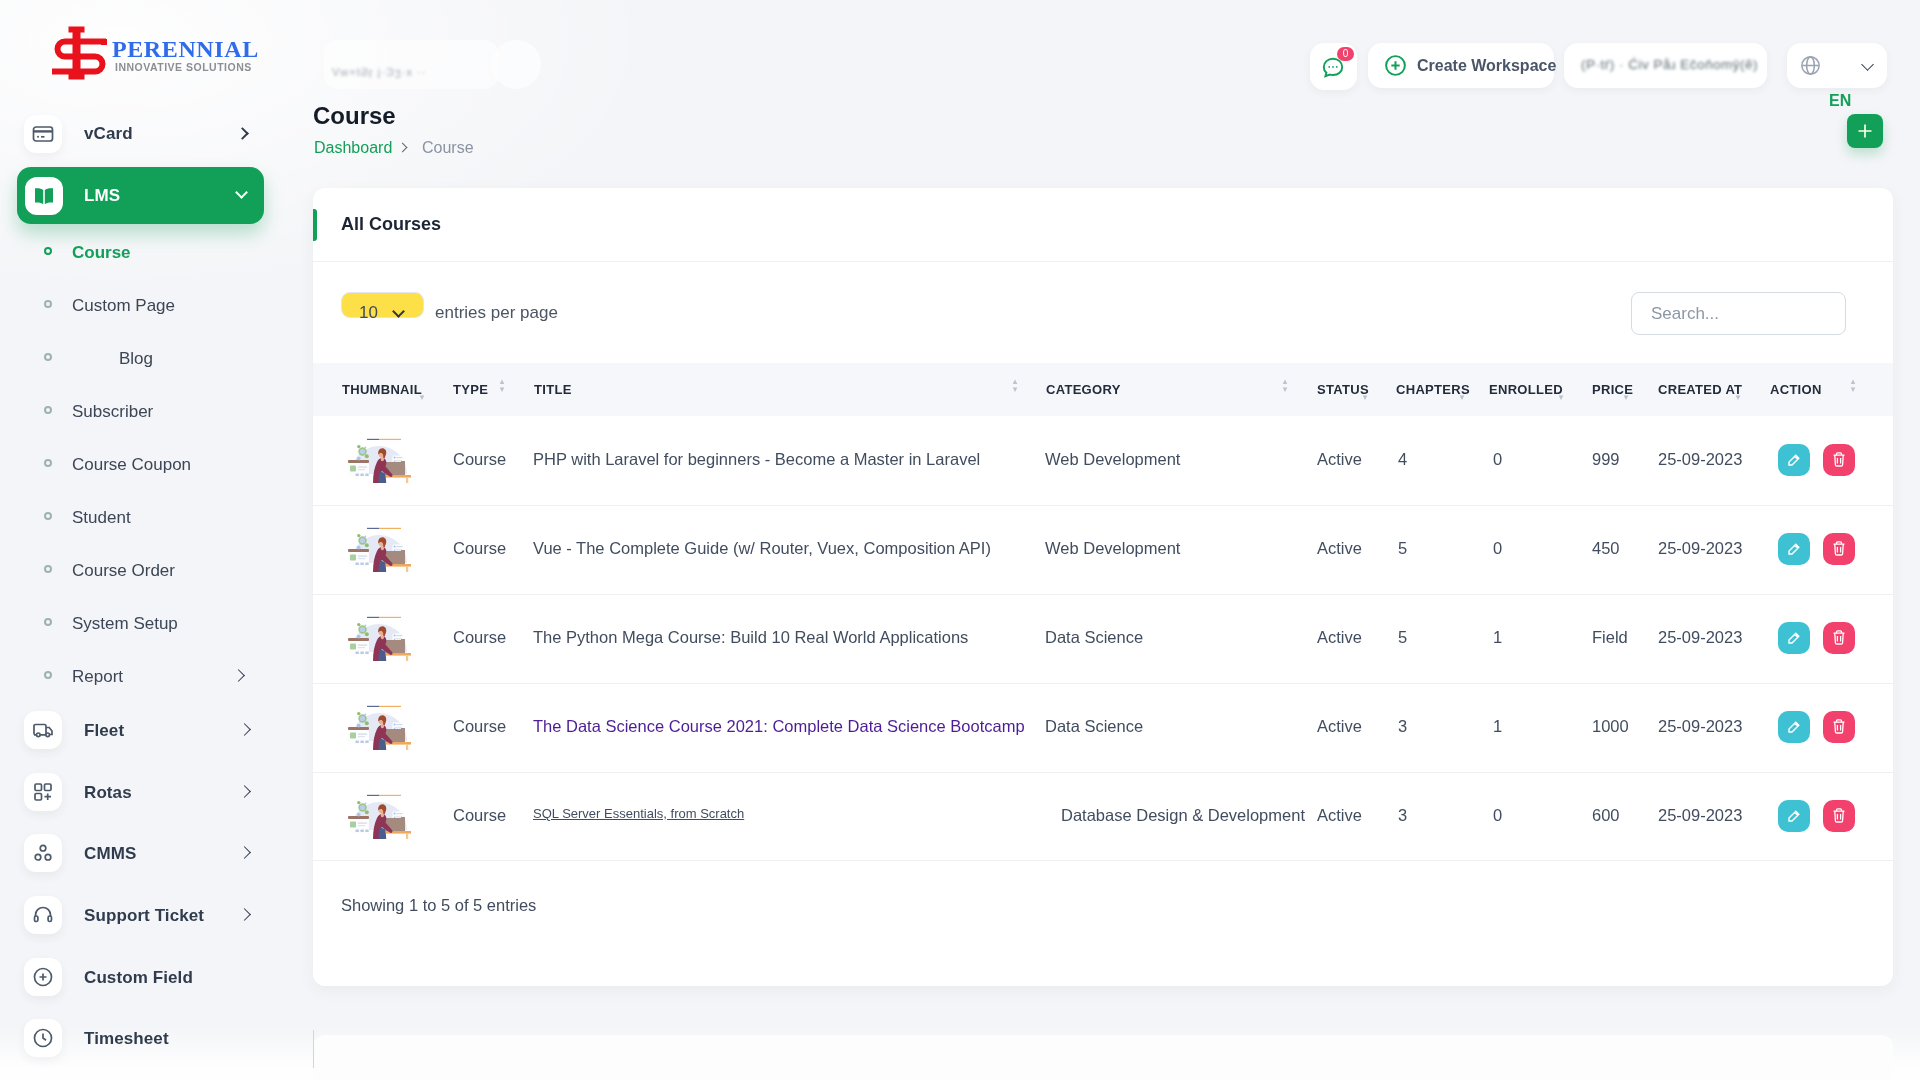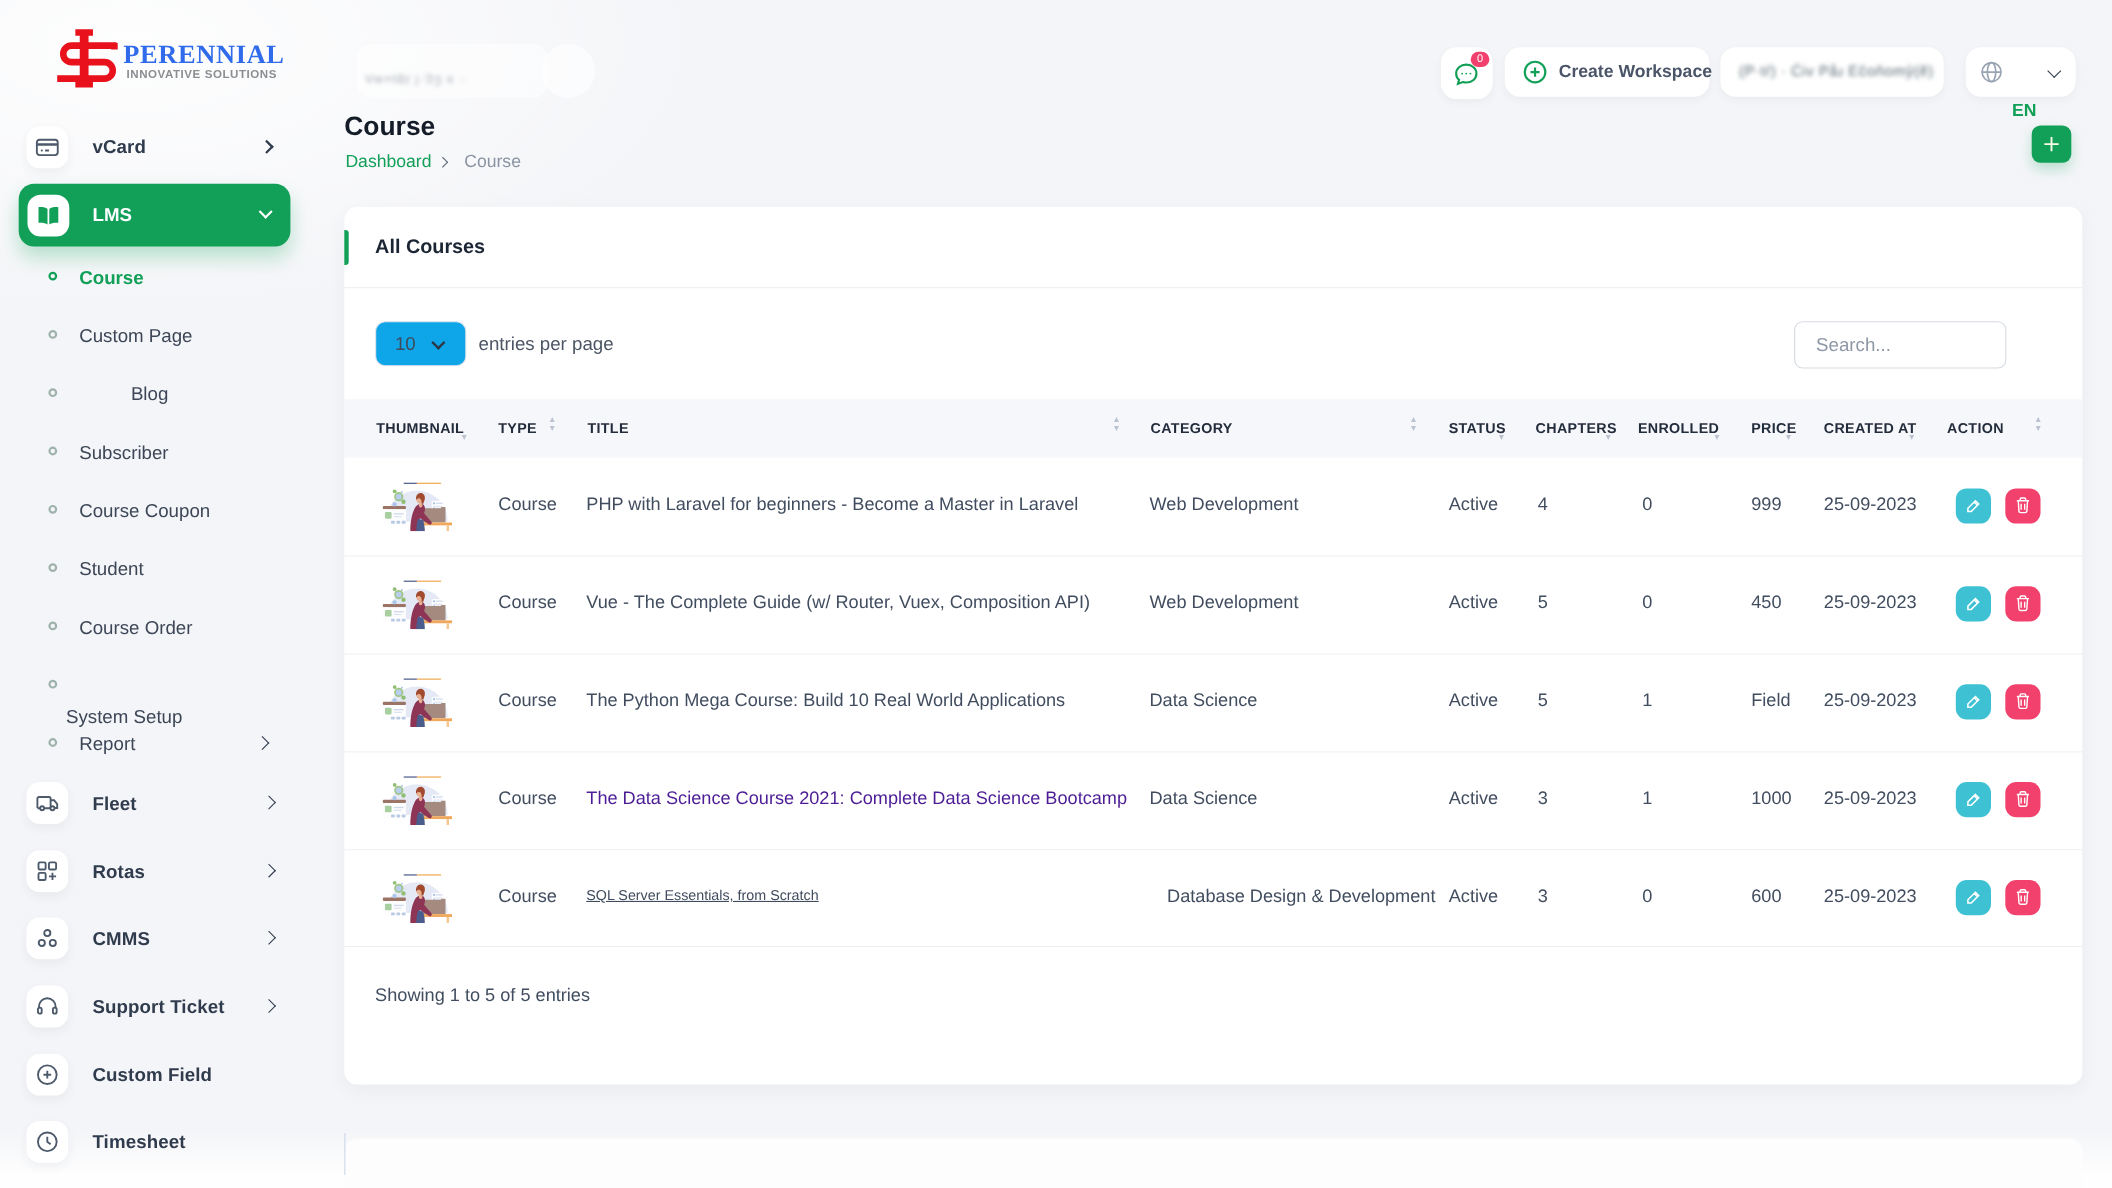--- a/index.html
+++ b/index.html
@@ -92,21 +92,21 @@
 <div class="slabel" style="left:72px;top:349px;color:#3c4656;font-weight:500;margin-left:47px;">Blog</div>
 <div class="ring" style="left:44px;top:406px;border-color:#9fb3ac;"></div>
 <div class="slabel" style="left:72px;top:402px;color:#3c4656;font-weight:500;">Subscriber</div>
 <div class="ring" style="left:44px;top:459px;border-color:#9fb3ac;"></div>
 <div class="slabel" style="left:72px;top:455px;color:#3c4656;font-weight:500;">Course Coupon</div>
 <div class="ring" style="left:44px;top:512px;border-color:#9fb3ac;"></div>
 <div class="slabel" style="left:72px;top:508px;color:#3c4656;font-weight:500;">Student</div>
 <div class="ring" style="left:44px;top:565px;border-color:#9fb3ac;"></div>
 <div class="slabel" style="left:72px;top:561px;color:#3c4656;font-weight:500;">Course Order</div>
 <div class="ring" style="left:44px;top:618px;border-color:#9fb3ac;"></div>
-<div class="slabel" style="left:60px;top:614px;color:#3c4656;font-weight:500;margin-top:28px;">System Setup</div>
+<div class="slabel" style="left:72px;top:614px;color:#3c4656;font-weight:500;">System Setup</div>
 <div class="ring" style="left:44px;top:671px;border-color:#9fb3ac;"></div>
 <div class="slabel" style="left:72px;top:667px;color:#3c4656;font-weight:500;">Report</div>
 <div class="chev" style="left:234px;top:671px;border-width:1.8px 1.8px 0 0;"></div>
 <div class="tile" style="left:24px;top:711px">
     <svg width="24" height="24" viewBox="0 0 24 24" fill="none" stroke="#4d5a6b" stroke-width="1.7">
       <path d="M3 16.5 V8 a1.5 1.5 0 0 1 1.5-1.5 h9 A1.5 1.5 0 0 1 15 8 v8.5 M15 9.5 h3.2 L21 13 v3.5 h-2"></path>
       <circle cx="7.3" cy="16.8" r="1.8"></circle>
       <circle cx="16.7" cy="16.8" r="1.8"></circle>
       <path d="M9.2 16.8 h5.6 M3 16.8 h2.4"></path>
     </svg>
@@ -192,26 +192,26 @@
 <div class="abs" style="left:422px;top:139px;font-size:16px;color:#8a93a2;">Course</div>
 <div class="abs" style="left:1847px;top:114px;width:36px;height:34px;background:#12a058;border-radius:8px;box-shadow:0 6px 12px rgba(18,160,88,.25);">
 <svg class="abs" style="left:9px;top:8px" width="18" height="18" viewBox="0 0 18 18" stroke="#fdfce8" stroke-width="1.7">
       <path d="M9 2.5 v13 M2.5 9 h13"></path>
     </svg>
 </div>
 <div class="abs" style="left:313px;top:188px;width:1580px;height:798px;background:#fff;border-radius:12px;box-shadow:0 5px 16px rgba(45,55,75,.05);"></div>
 <div class="abs" style="left:313px;top:209px;width:4px;height:32px;background:#12a058;border-radius:0 3px 3px 0;"></div>
 <div class="abs" style="left:341px;top:214px;font-size:18px;font-weight:700;color:#1b2534;">All Courses</div>
 <div class="abs" style="left:313px;top:261px;width:1580px;height:1px;background:#eef0f4;"></div>
-<div class="abs" style="left:341px;top:292px;width:83px;height:41px;border:1px solid #e2e6eb;border-radius:9px;background:#0ea5e9;">
+<div class="abs" style="left:341px;top:292px;width:83px;height:26px;border:1px solid #e2e6eb;border-radius:9px;background:#fde047;">
 <div class="abs" style="left:17px;top:10px;font-size:17px;color:#3f4a5b;">10</div>
 <div class="chev" style="left:52px;top:14px;border-width:2px 2px 0 0;border-color:#2d3643;transform:rotate(135deg);"></div>
 </div>
 <div class="abs" style="left:435px;top:303px;font-size:17px;color:#4b5563;">entries per page</div>
-<div class="abs" style="left:1631px;top:292px;width:193px;height:43px;border:1px solid #d6dbe2;border-radius:8px;background:#fff;">
+<div class="abs" style="left:1631px;top:292px;width:215px;height:43px;border:1px solid #d6dbe2;border-radius:8px;background:#fff;">
 <div class="abs" style="left:19px;top:11px;font-size:17px;color:#8d97a5;">Search...</div>
   </div>
 <div class="abs" style="left:313px;top:363px;width:1580px;height:53px;background:#f6f7fb;"></div>
 <div class="abs" style="left:342px;top:382px;font-size:13px;font-weight:700;color:#232c3b;letter-spacing:.3px;">THUMBNAIL</div>
 <div class="abs" style="left:453px;top:382px;font-size:13px;font-weight:700;color:#232c3b;letter-spacing:.3px;">TYPE</div>
 <div class="abs" style="left:534px;top:382px;font-size:13px;font-weight:700;color:#232c3b;letter-spacing:.3px;">TITLE</div>
 <div class="abs" style="left:1046px;top:382px;font-size:13px;font-weight:700;color:#232c3b;letter-spacing:.3px;">CATEGORY</div>
 <div class="abs" style="left:1317px;top:382px;font-size:13px;font-weight:700;color:#232c3b;letter-spacing:.3px;">STATUS</div>
 <div class="abs" style="left:1396px;top:382px;font-size:13px;font-weight:700;color:#232c3b;letter-spacing:.3px;">CHAPTERS</div>
 <div class="abs" style="left:1489px;top:382px;font-size:13px;font-weight:700;color:#232c3b;letter-spacing:.3px;">ENROLLED</div>

